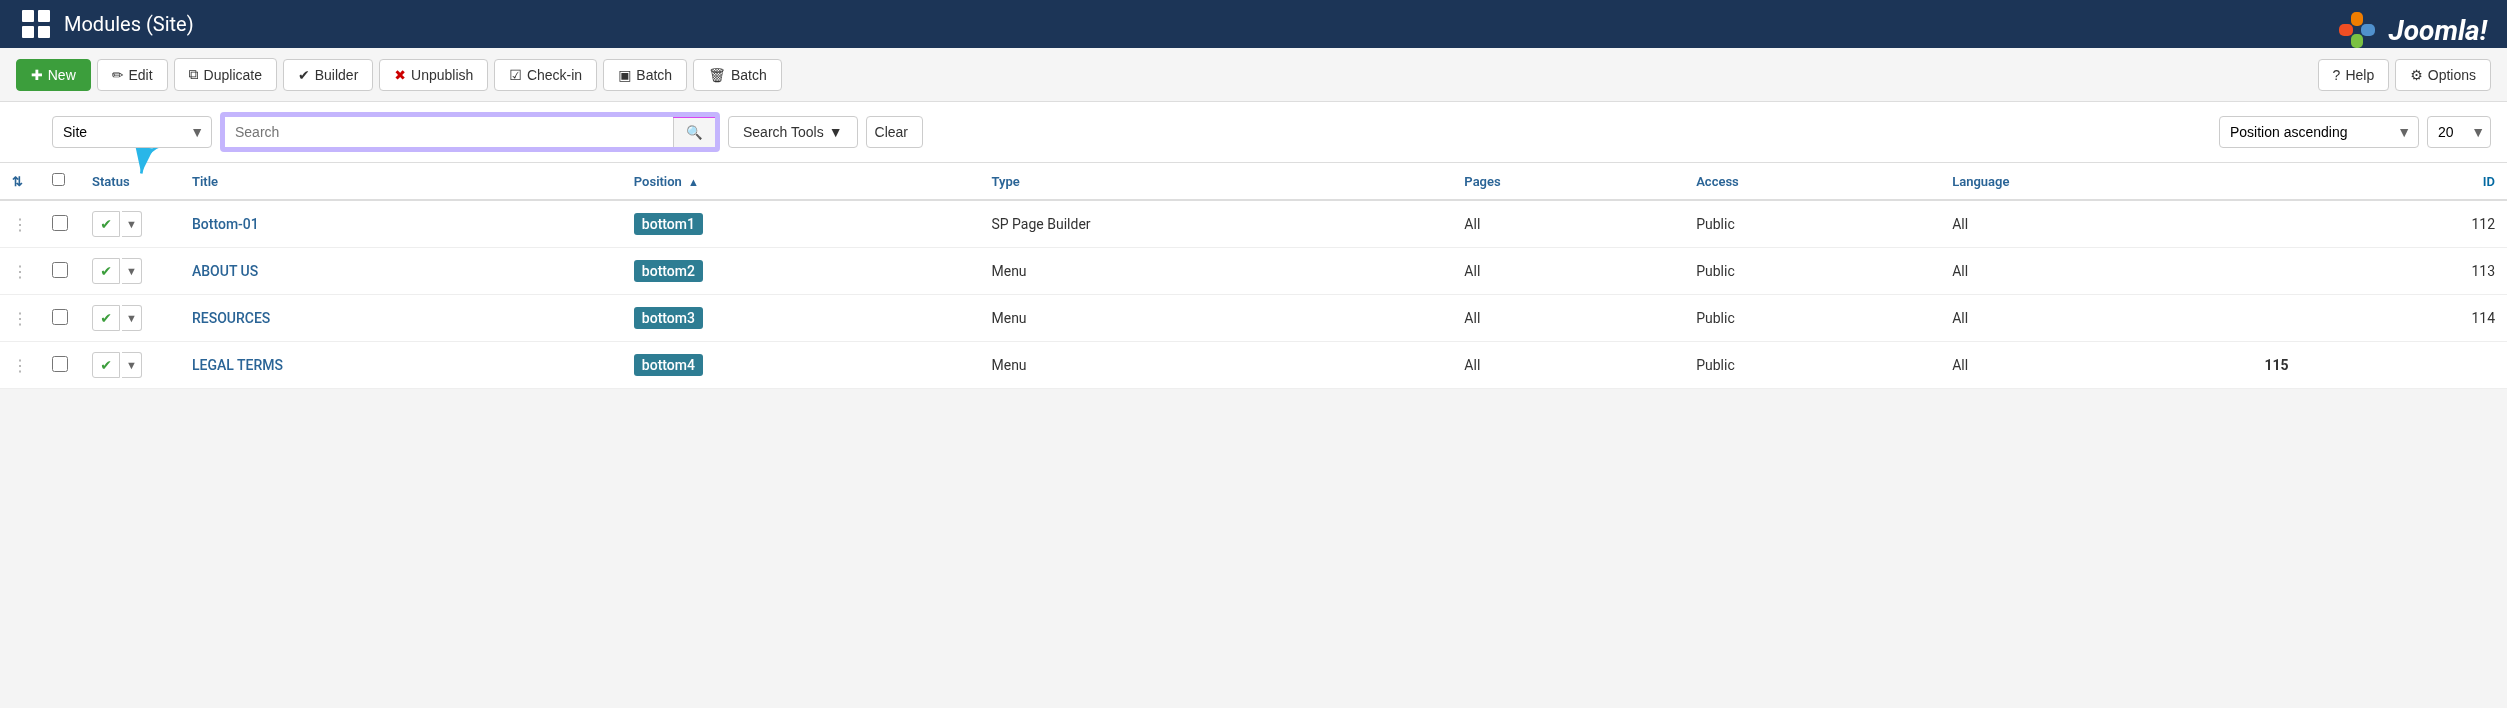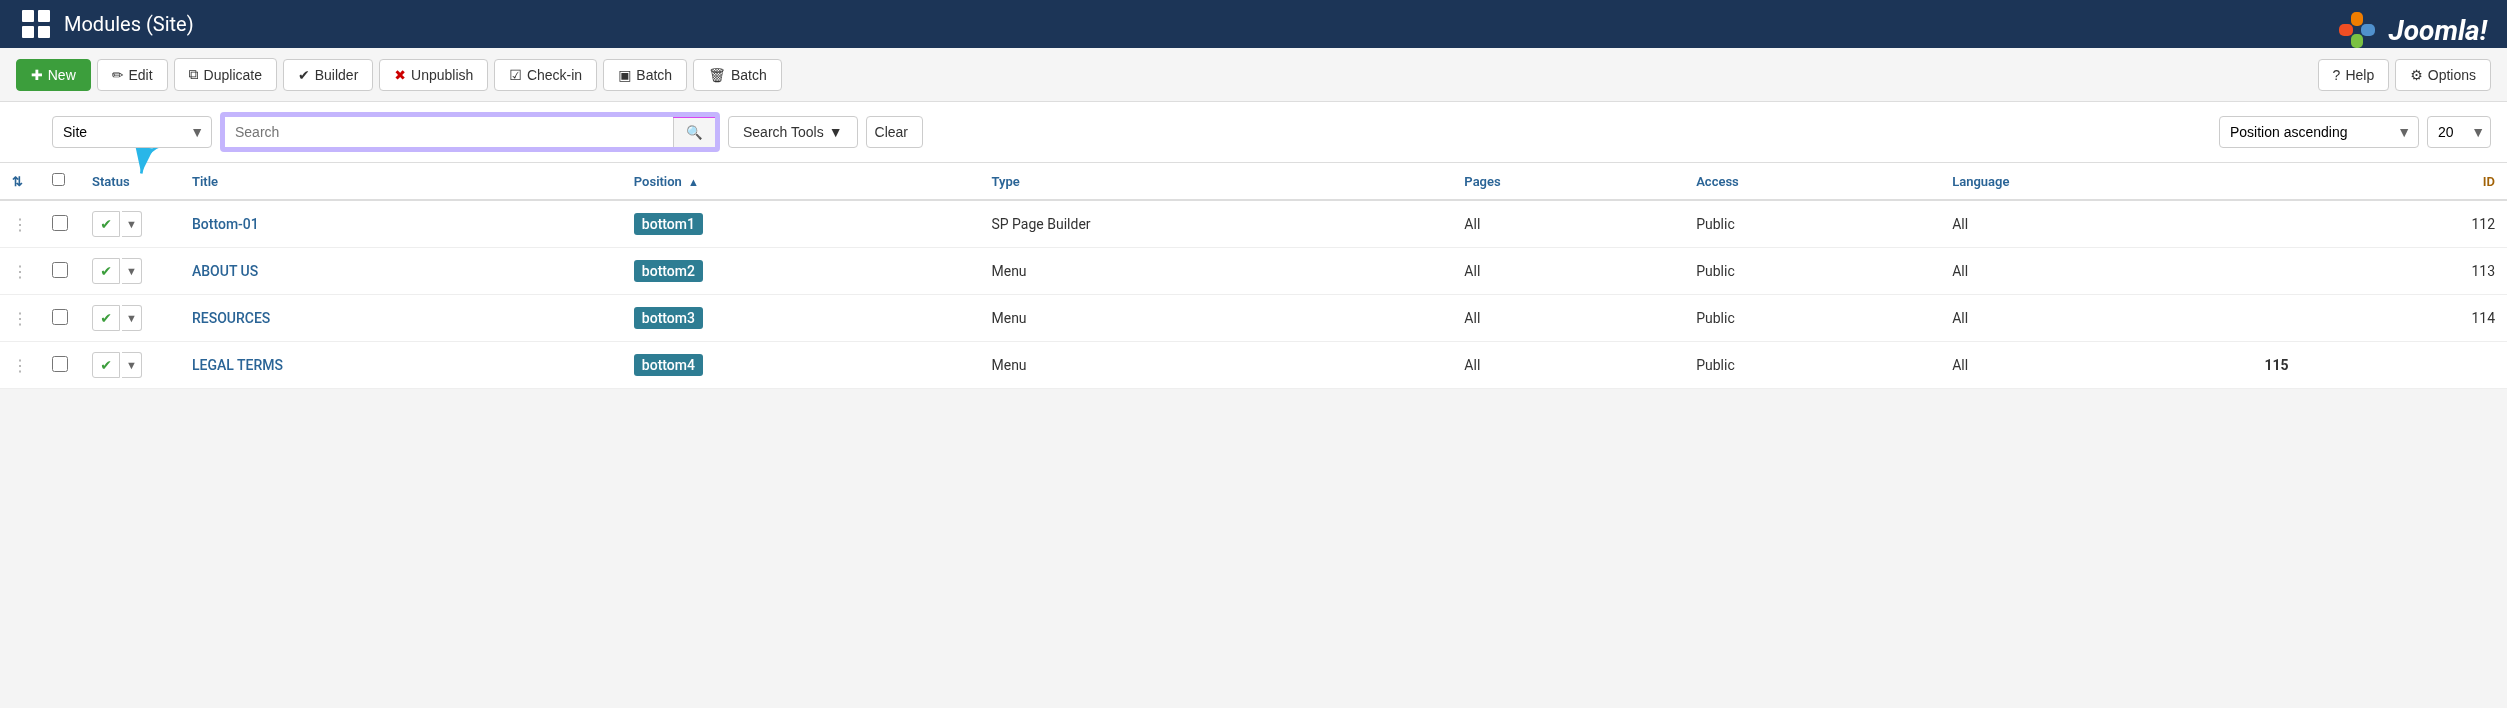--- a/index.html
+++ b/index.html
@@ -454,21 +454,21 @@
         <th>
           <span style="color:#2a6496;">Pages</span>
         </th>
         <th>
           <span style="color:#2a6496;">Access</span>
         </th>
         <th>
           <span style="color:#2a6496;">Language</span>
         </th>
         <th style="text-align:right;">
-          <span style="color:#a16207;padding-left:30px;">ID</span>
+          <span style="color:#0369a1;padding-left:30px;">ID</span>
         </th>
       </tr>
     </thead>
     <tbody id="table-body">
     <tr>
     <td>
       <span class="drag-handle">⋮</span>
     </td>
     <td>
       <input type="checkbox" class="row-check" style="">

